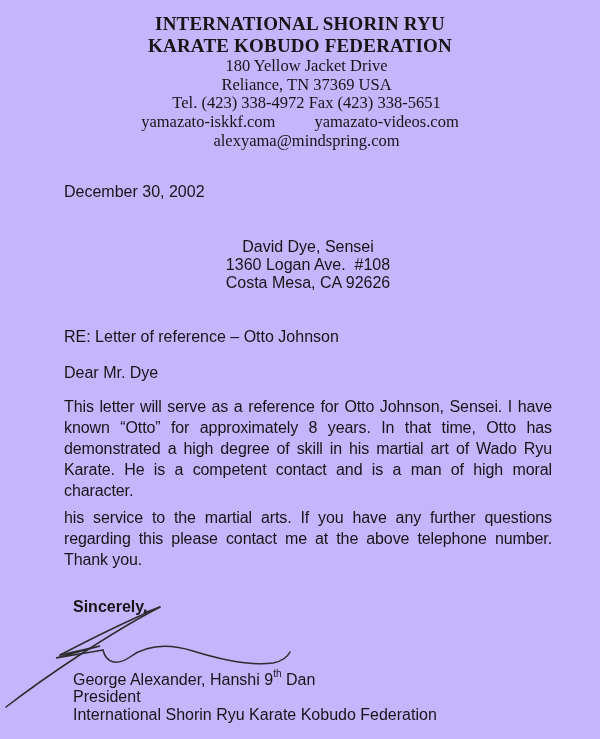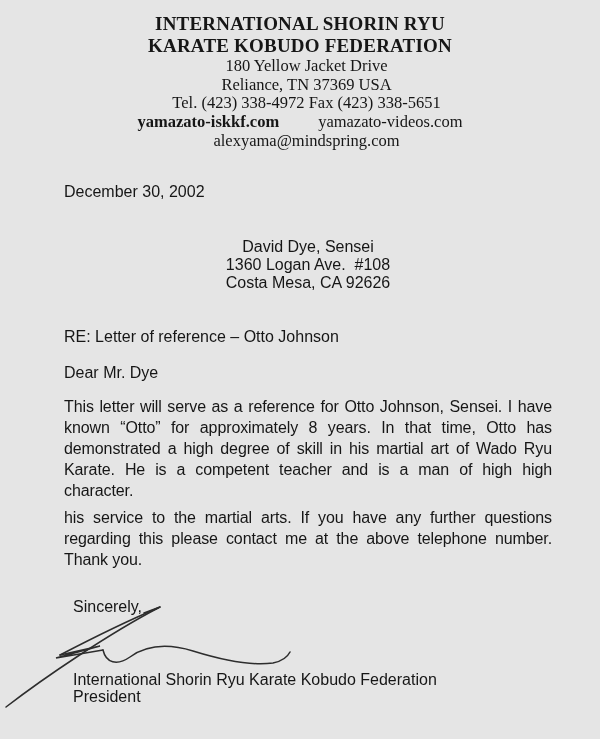--- a/index.html
+++ b/index.html
@@ -1,20 +1,20 @@
 <!DOCTYPE html>
 <html><head>
 <meta charset="utf-8">
 <style>
   html,body { margin:0; padding:0; background:#ffffff; }
   .page {
     position: relative;
     width: 600px;
     height: 739px;
-    background: #e5e5e5;
+    background: #c4b5fd;
     color: #161616;
     overflow: hidden;
     font-family: "Liberation Sans", sans-serif;
   }
   
   .letterhead {
     padding-top: 13px;
     text-align: center;
     font-family: "Liberation Serif", serif;
   }
@@ -23,42 +23,42 @@
     font-size: 19px;
     line-height: 22px;
     letter-spacing: 0.2px;
   }
   .addr-line {
     font-size: 16.5px;
     line-height: 18.7px;
     padding-left: 13px;
   }
   .sites { font-size: 16.5px; line-height: 18.7px; }
-  .sites .site-left { margin-right: 39px; font-weight: bold; }
+  .sites .site-left { margin-right: 39px; }
   
   .letter-body {
     margin-left: 64px;
     width: 488px;
     font-size: 16px;
     line-height: 21px;
   }
   .date-line { margin-top: 30px; }
   .recipient { margin-top: 36px; text-align: center; }
   .recipient div { line-height: 18px; white-space: pre; }
   .subject-line { margin-top: 34px; }
   .salutation-line { margin-top: 15px; }
   .paragraphs .para { margin-top: 13px; }
   .paragraphs .para + .para { margin-top: 6px; }
   .jline {
     text-align: justify;
     text-align-last: justify;
     letter-spacing: -0.1px;
   }
   .jline.lastline { text-align: center; text-align-last: left; }
-  .closing-line { margin-top: 26px; margin-left: 9px; }
+  .closing-line { margin-top: 26px; margin-left: 9px; font-weight: bold; }
   .signer { margin-top: 54px; margin-left: 9px; }
   .signer div { line-height: 17.5px; }
   .signer sup {
     font-size: 10px;
     position: relative;
     top: -1px;
     vertical-align: super;
     line-height: 0;
   }
   
@@ -99,35 +99,36 @@
 
     <div class="subject-line">RE: Letter of reference – Otto Johnson</div>
 
     <div class="salutation-line">Dear Mr. Dye</div>
 
     <div class="paragraphs">
         <div class="para">
           <div class="jline">This letter will serve as a reference for Otto Johnson, Sensei. I have</div>
           <div class="jline">known “Otto” for approximately 8 years. In that time, Otto has</div>
           <div class="jline">demonstrated a high degree of skill in his martial art of Wado Ryu</div>
-          <div class="jline">Karate.  He is a competent teacher and is a man of high high</div>
+          <div class="jline">Karate.  He is a competent contact and is a man of high moral</div>
           <div class="jline lastline">character.</div>
         </div>
         <div class="para">
           <div class="jline">his service to the martial arts. If you have any further questions</div>
           <div class="jline">regarding this please contact me at the above telephone number.</div>
           <div class="jline lastline">Thank you.</div>
         </div>
       </div>
 
     <div class="closing-line">Sincerely,</div>
 
     <div class="signer">
+      <div><span>George Alexander, Hanshi 9</span><sup>th</sup><span> Dan</span></div>
+      <div>President</div>
       <div>International Shorin Ryu Karate Kobudo Federation</div>
-      <div>President</div>
     </div>
   </div>
 
   <svg class="signature-svg" viewBox="0 0 300 125" xmlns="http://www.w3.org/2000/svg">
     <g fill="none" stroke="#2d2d2d" stroke-width="1.5" stroke-linecap="round">
       <path d="M 6 112 C 45 82, 110 38, 160 12"></path>
       <path d="M 160 12 L 144 18"></path>
       <path d="M 158 13 C 120 29, 85 47, 60 60"></path>
       <path d="M 60 60 L 100 51 L 56 63 L 103 55"></path>
       <path d="M 103 55 C 106 68, 117 71, 130 62 C 148 49, 170 49, 193 56 C 222 65, 252 71, 273 68 C 283 66, 288 61, 290 57"></path>

